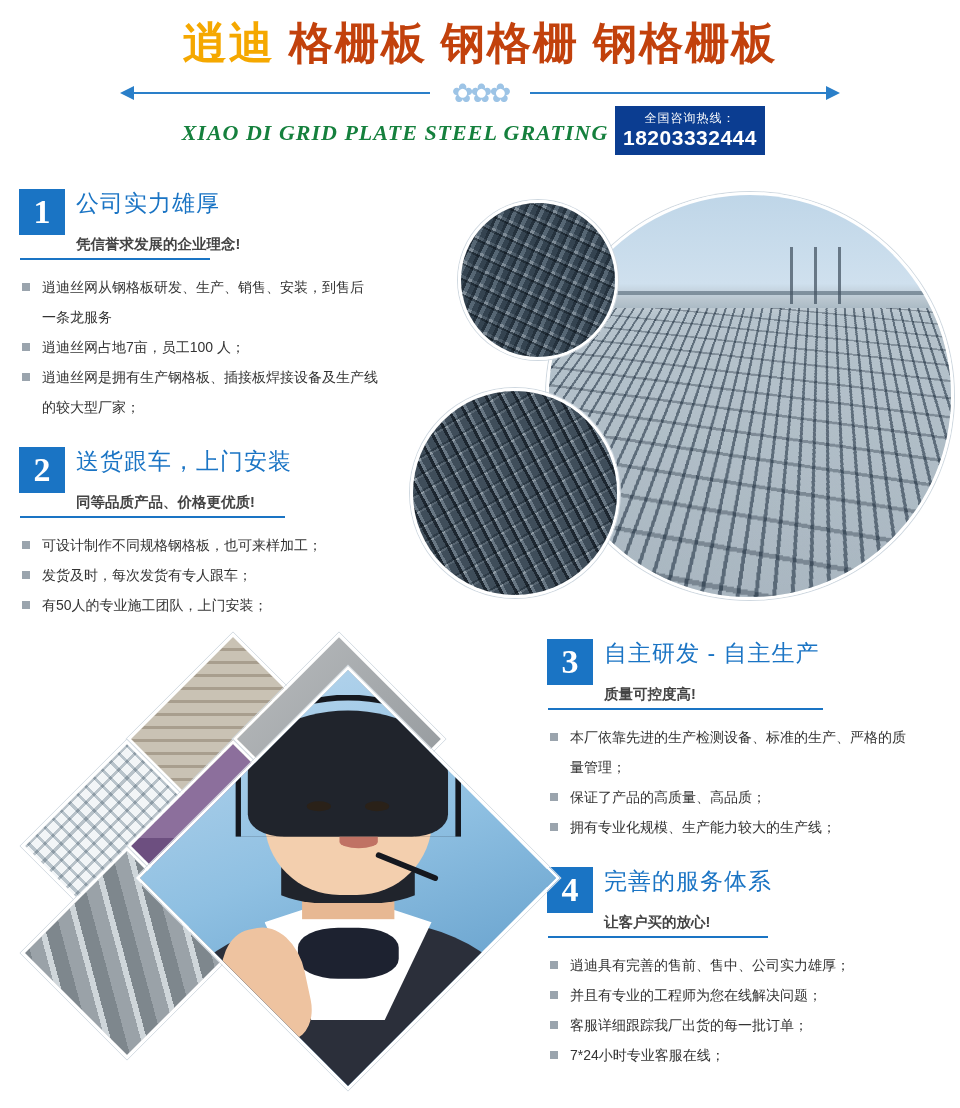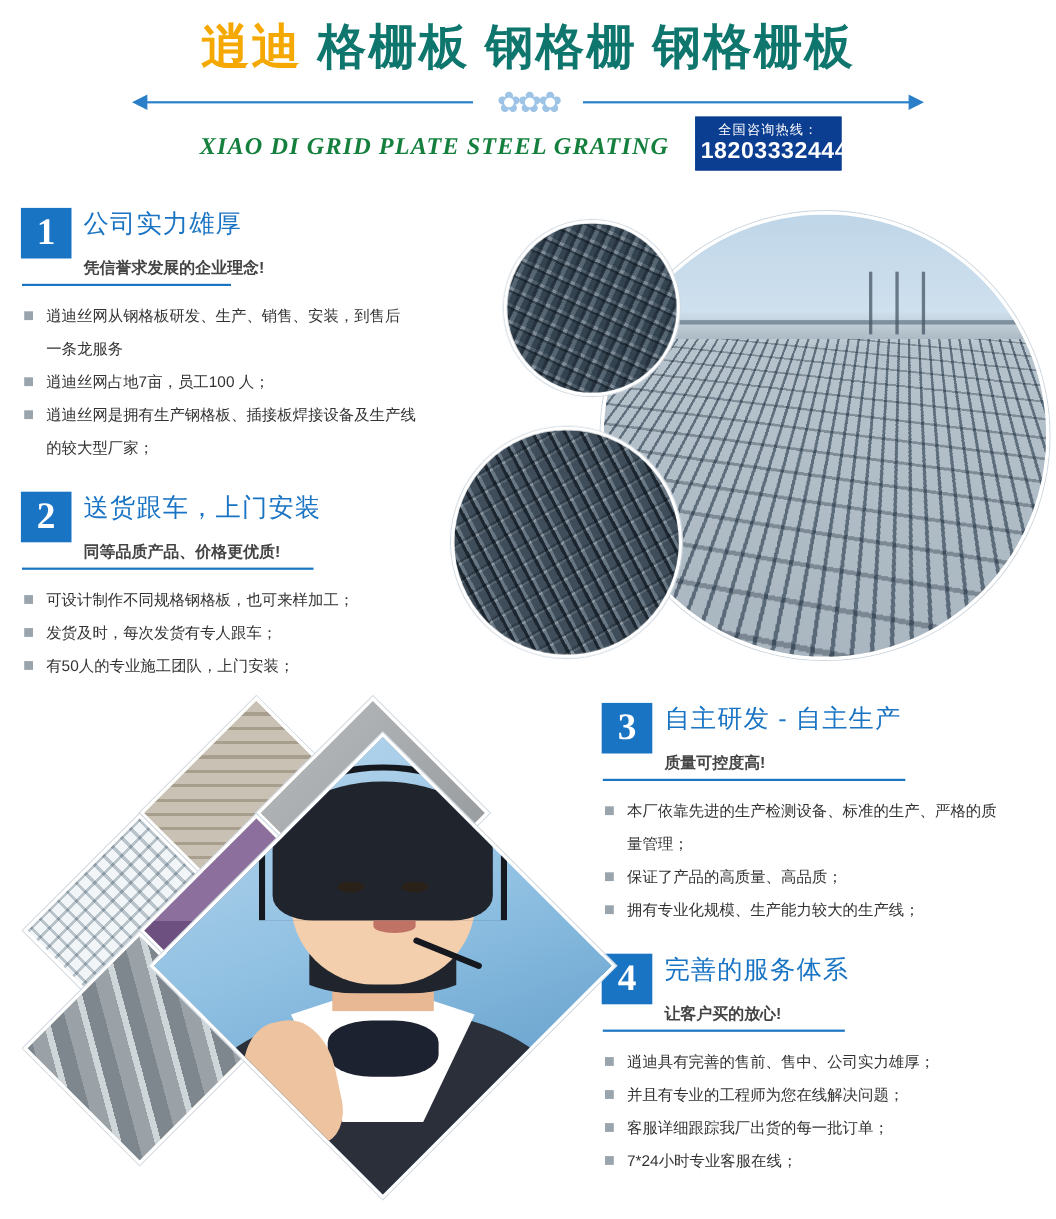--- a/index.html
+++ b/index.html
@@ -22,21 +22,21 @@
   }
   .header-title {
     text-align: center;
     font-size: 44px;
     font-weight: bold;
     letter-spacing: 2px;
     line-height: 58px;
     white-space: nowrap;
   }
   .title-brand { color: #f5a800; }
-  .title-rest { color: #0f766e; }
+  .title-rest { color: #c2410c; }
 
   .divider-row {
     position: relative;
     width: 720px;
     margin: 6px auto 0 auto;
     height: 30px;
   }
   .divider-line {
     position: absolute;
     top: 14px;
@@ -85,21 +85,21 @@
     font-style: italic;
     font-weight: bold;
     letter-spacing: 1px;
     font-family: "Liberation Serif", serif;
     padding-right: 170px;
   }
   .hotline-box {
     position: absolute;
     right: 195px;
     top: -4px;
-    width: 133px;
+    width: 150px;
     background: #0b3d91;
     color: #ffffff;
     text-align: center;
     padding: 3px 4px 4px 4px;
     border: 1px solid #0b3d91;
   }
   .hotline-label {
     font-size: 12px;
     line-height: 16px;
     letter-spacing: 1px;

